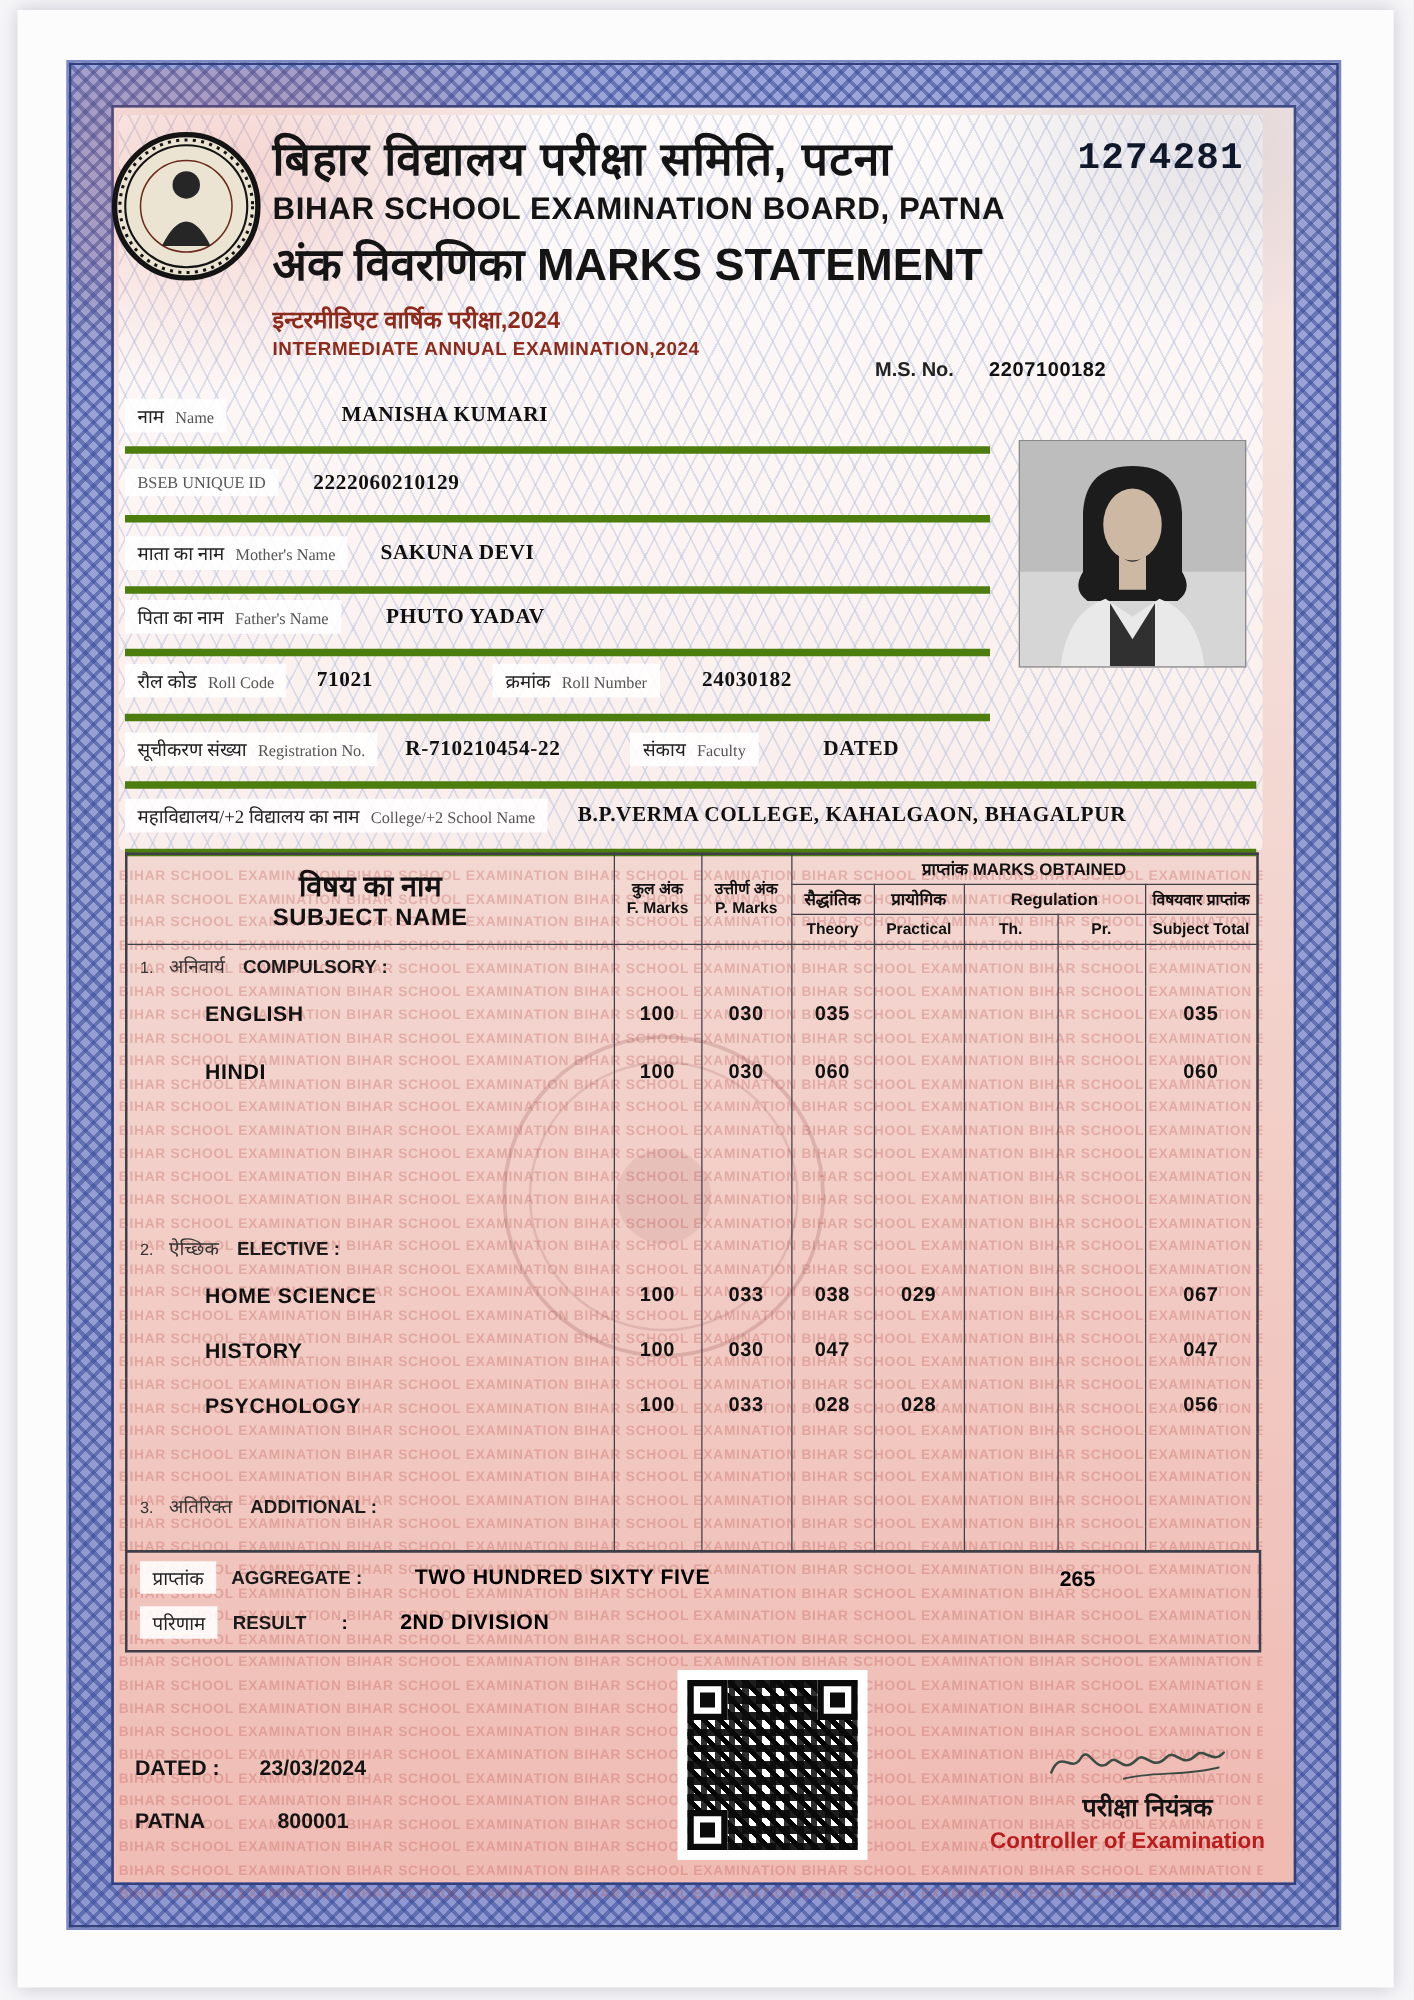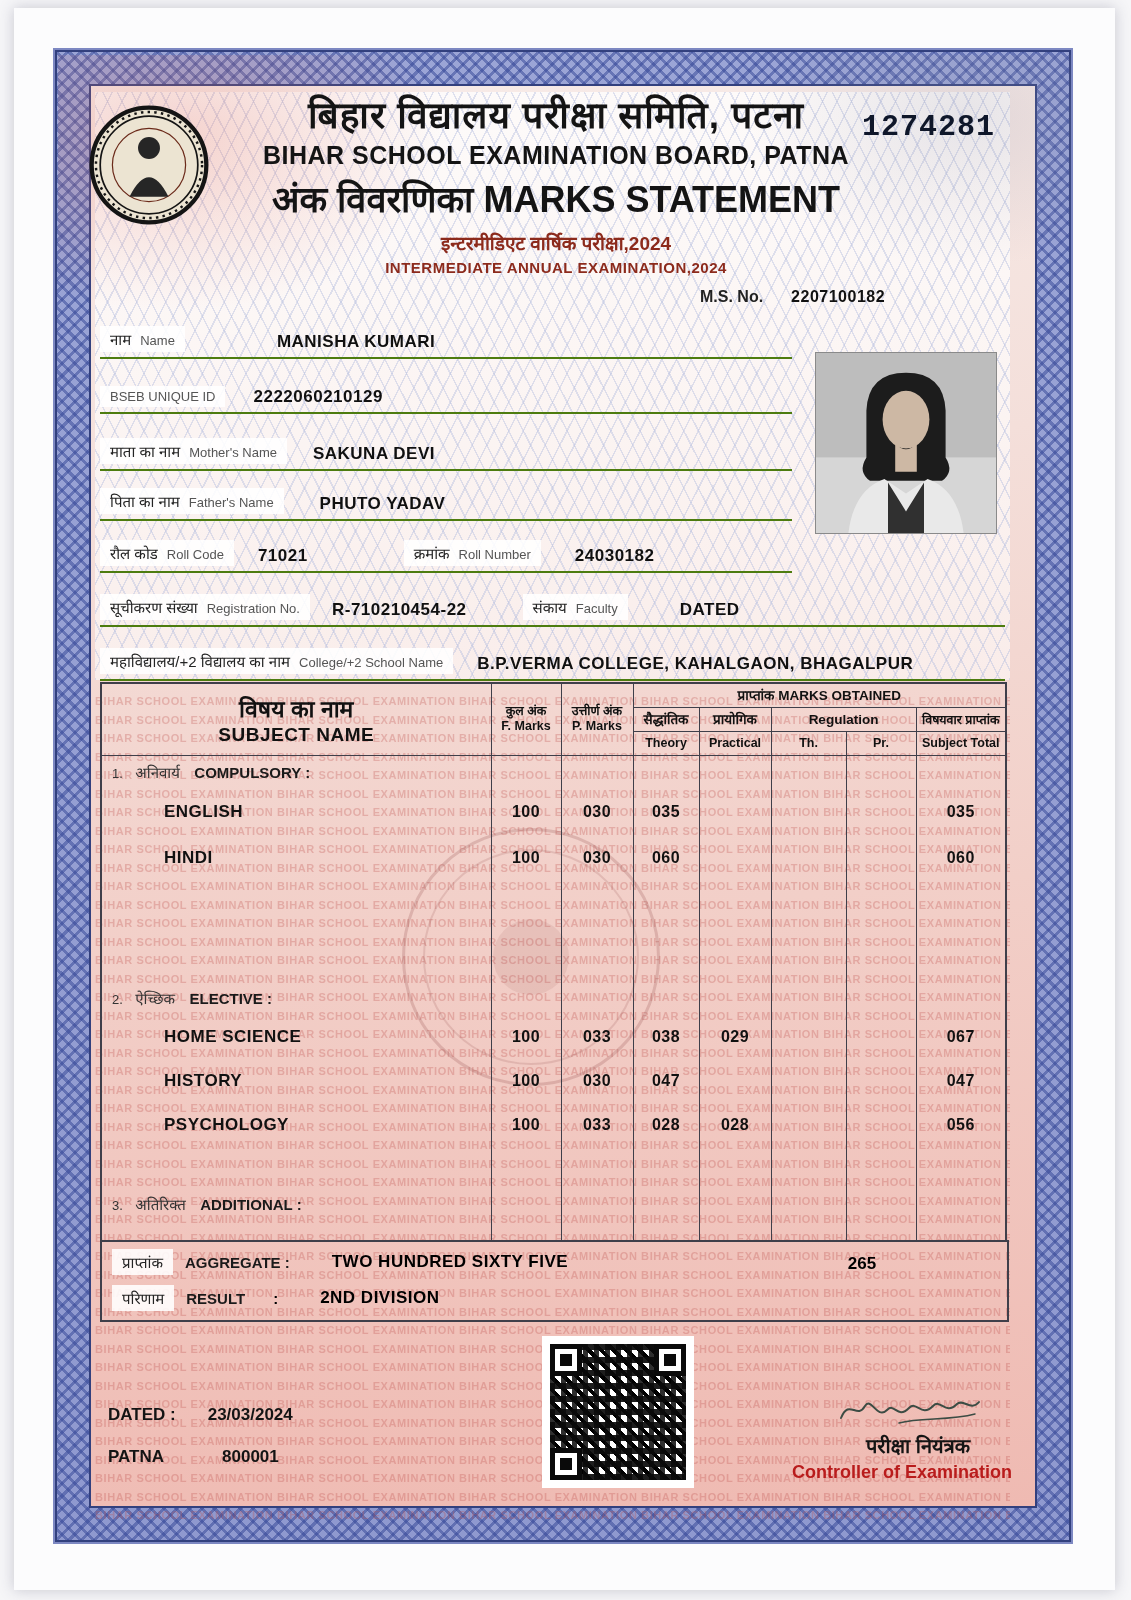--- a/index.html
+++ b/index.html
@@ -39,33 +39,33 @@
     border:3px solid rgba(140,70,70,.22);}
   .seal::after{content:"";position:absolute;inset:18px;border-radius:50%;border:2px solid rgba(140,70,70,.17);}
   .seal::before{content:"";position:absolute;inset:88px;border-radius:50%;background:rgba(140,70,70,.10);}
 
   .z{position:absolute;z-index:5;}
 
   
   .logo{left:88px;top:104px;width:122px;height:122px;}
   .serial{left:862px;top:110px;font-family:"Liberation Mono","DejaVu Sans Mono",monospace;
     font-size:30px;font-weight:700;color:#0f172a;letter-spacing:1px;}
-  .titles{left:218px;top:88px;width:676px;text-align:center;color:#141414;}
+  .titles{left:218px;top:100px;width:676px;text-align:left;color:#141414;}
   .t-hindi{font-size:37px;font-weight:700;letter-spacing:1px;}
   .t-eng{font-size:25px;font-weight:700;margin-top:2px;letter-spacing:.5px;}
   .t-marks{font-size:36px;font-weight:700;margin-top:4px;}
   .t-exam-hi{font-size:19px;font-weight:700;margin-top:7px;color:#8c2a1c;}
   .t-exam-en{font-size:15px;font-weight:700;margin-top:3px;color:#8c2a1c;letter-spacing:.5px;}
 
   .msno{left:700px;top:288px;width:300px;display:flex;gap:28px;font-size:16px;}
   .msno .lab{font-weight:700;color:#222;}
   .msno .val{font-weight:700;color:#111;letter-spacing:.5px;}
 
   
-  .frow{display:flex;align-items:flex-end;border-bottom:2px solid #4d7c0f;padding-bottom:5px;}
+  .frow{display:flex;align-items:center;border-bottom:6px solid #4d7c0f;padding-bottom:5px;font-family:Liberation Serif, serif;}
   .chip{display:inline-flex;align-items:baseline;gap:9px;background:rgba(255,255,255,.88);
     padding:3px 10px;white-space:nowrap;}
   .chip .hi{font-size:15px;color:#232323;}
   .chip .en{font-size:13px;color:#555;}
   .fval{font-weight:700;font-size:17px;color:#101010;letter-spacing:.5px;white-space:nowrap;}
 
   .r-name{left:100px;top:312px;width:692px;height:40px;}
   .r-bseb{left:100px;top:365px;width:692px;height:42px;}
   .r-mother{left:100px;top:420px;width:692px;height:44px;}
   .r-father{left:100px;top:472px;width:692px;height:42px;}

